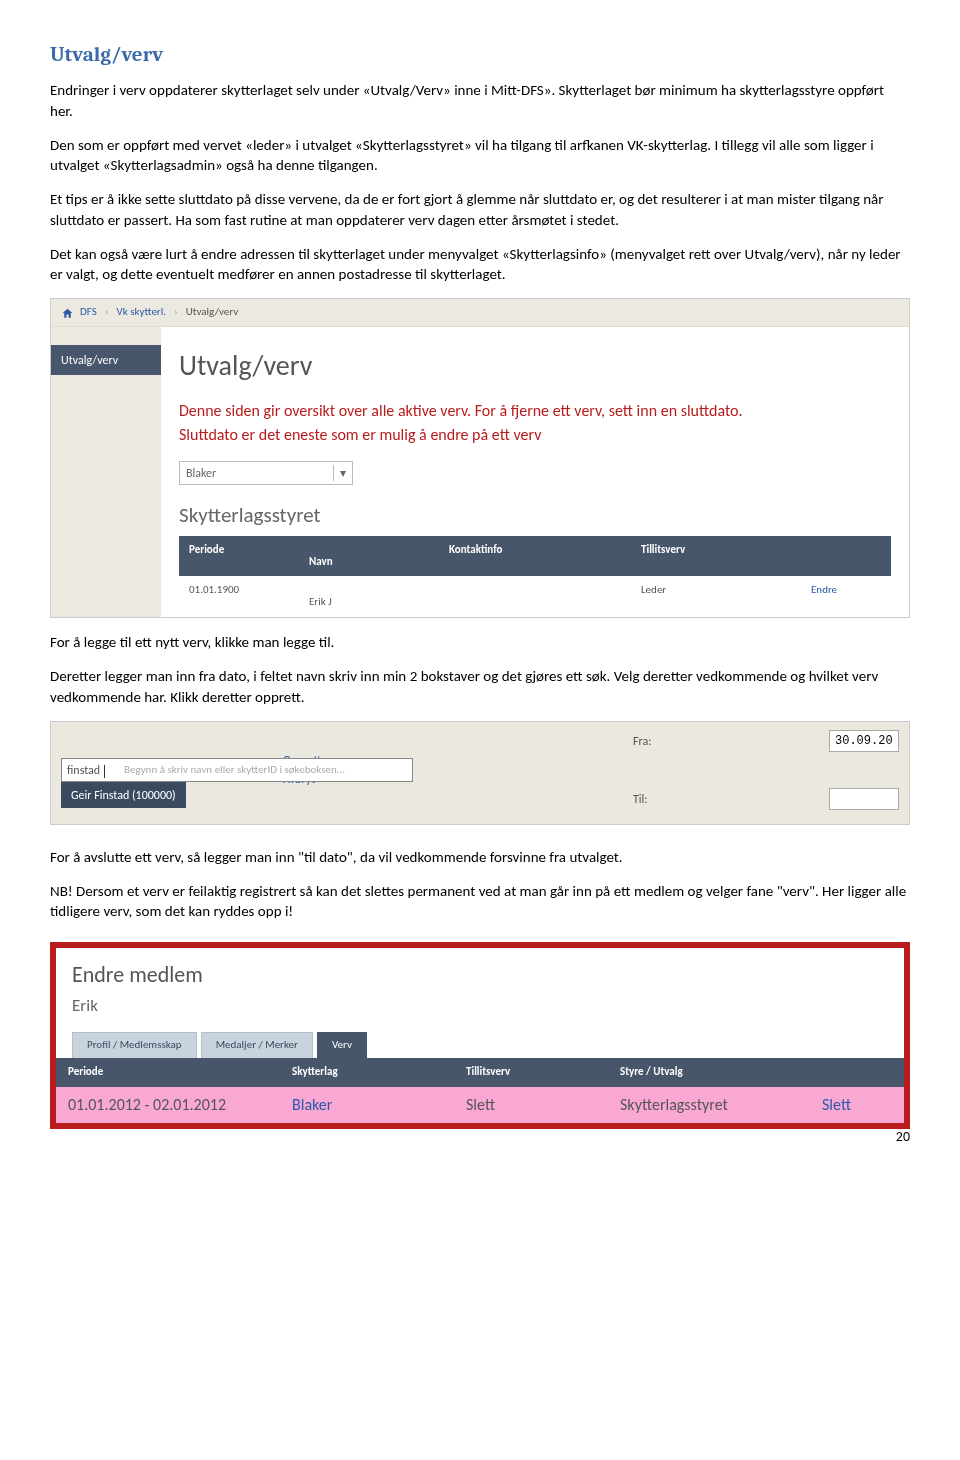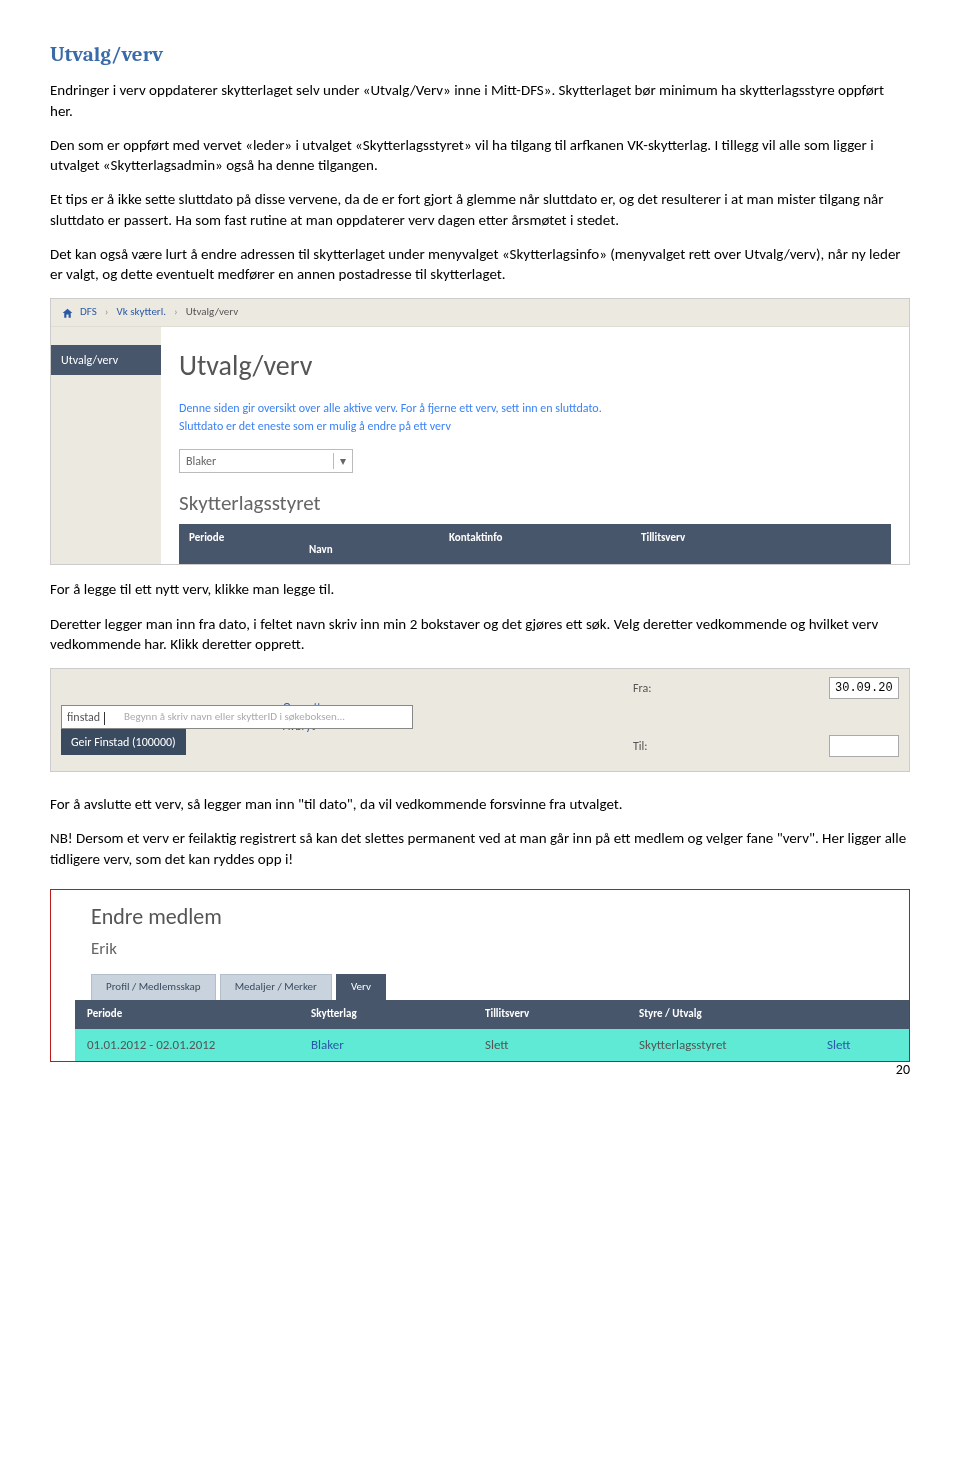--- a/index.html
+++ b/index.html
@@ -61,22 +61,22 @@
     background: #fff;
     padding: 12px 18px 0 18px;
   }
   .ss-h1 {
     font-size: 28px;
     color: #555;
     font-weight: normal;
     margin: 8px 0 14px 0;
   }
   .ss-desc {
-    font-size: 12px;
-    color: #3b82f6;
+    font-size: 16px;
+    color: #b91c1c;
     margin: 0 0 14px 0;
     line-height: 1.5;
   }
   .ss-select {
     display: inline-flex;
     align-items: center;
     border: 1px solid #bbb;
     background: #fff;
     padding: 3px 6px;
     font-size: 12px;
@@ -172,25 +172,24 @@
     background: #fff;
     padding: 3px 6px;
     display: inline-flex;
     width: 150px;
     justify-content: space-between;
   }
   .actions { text-align: left; color: #2a5aa7; line-height: 1.6; }
 
   
   .ss3 {
-    border: 1px solid #b91c1c;
+    border: 6px solid #b91c1c;
     background: #fff;
     font-size: 12px;
     margin: 20px 0 10px 0;
-    padding-left: 24px;
   }
   .ss3 .hdr {
     padding: 12px 16px 6px 16px;
   }
   .ss3 .big {
     font-size: 22px;
     color: #555;
     font-weight: normal;
     margin: 0 0 2px 0;
   }
@@ -226,23 +225,23 @@
     font-weight: bold;
   }
   .tbl2-head > div, .tbl2-row > div { padding: 7px 12px; }
   .c1 { width: 200px; }
   .c2 { width: 150px; }
   .c3 { width: 130px; }
   .c4 { flex: 1; }
   .c5 { width: 70px; }
   .tbl2-row {
     display: flex;
-    font-size: 13px;
-    color: #555;
-    background: #5eead4;
+    font-size: 16px;
+    color: #555;
+    background: #f9a8d4;
   }
   .pagenum {
     position: absolute;
     bottom: 12px;
     right: 50px;
     font-size: 14px;
   }
 </style>
 </head>
 <body>
@@ -282,20 +281,27 @@
         <span class="caret">▾</span>
       </div>
       <div class="ss-h2">Skytterlagsstyret</div>
       <div class="tbl-head">
         <div class="col-periode">Periode</div>
         <div class="col-navn">Navn</div>
         <div class="col-kontakt">Kontaktinfo</div>
         <div class="col-verv">Tillitsverv</div>
         <div class="col-act"></div>
       </div>
+      <div class="tbl-row">
+        <div class="col-periode">01.01.1900</div>
+        <div class="col-navn">Erik J</div>
+        <div class="col-kontakt"> </div>
+        <div class="col-verv">Leder</div>
+        <div class="col-act"><a class="link-blue">Endre</a></div>
+      </div>
     </div>
   </div>
 </div>
 
 <p>For å legge til ett nytt verv, klikke man legge til.</p>
 <p>Deretter legger man inn fra dato, i feltet navn skriv inn min 2 bokstaver og det gjøres ett søk. Velg deretter vedkommende og hvilket verv vedkommende har. Klikk deretter opprett.</p>
 
 <div class="ss2">
   <div class="lbl">Fra:</div>
   <div><input type="text" value="30.09.2012" style=""></div>

